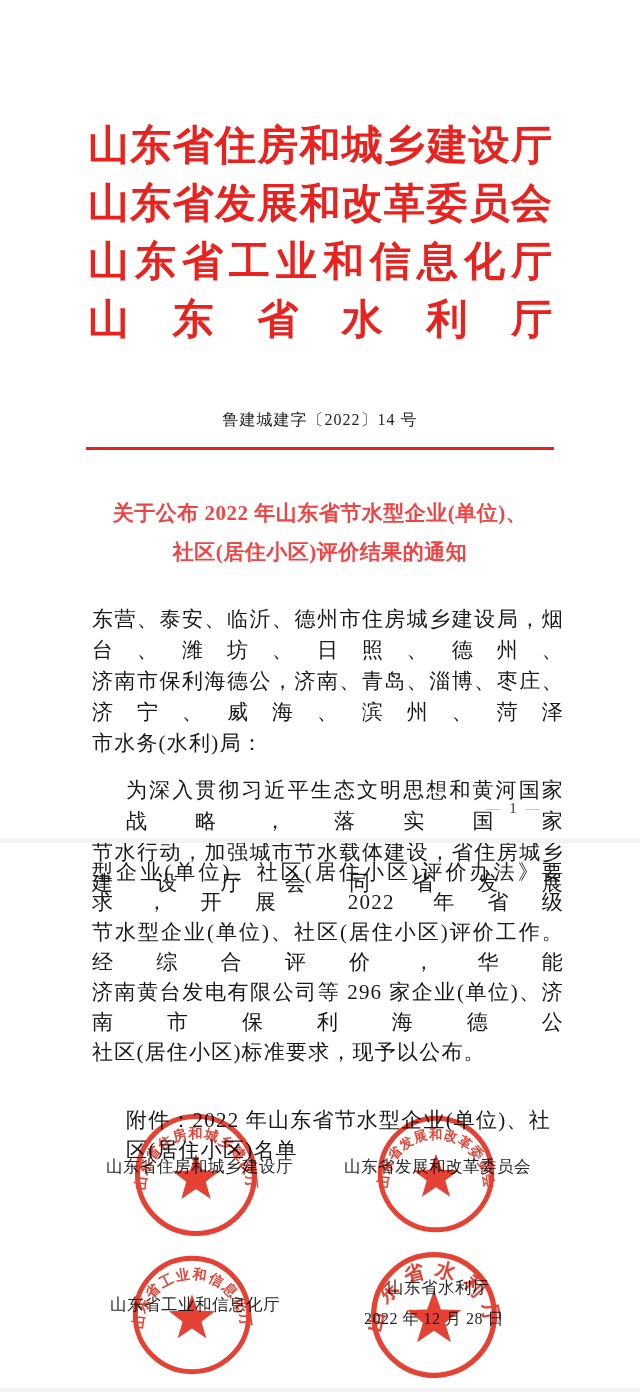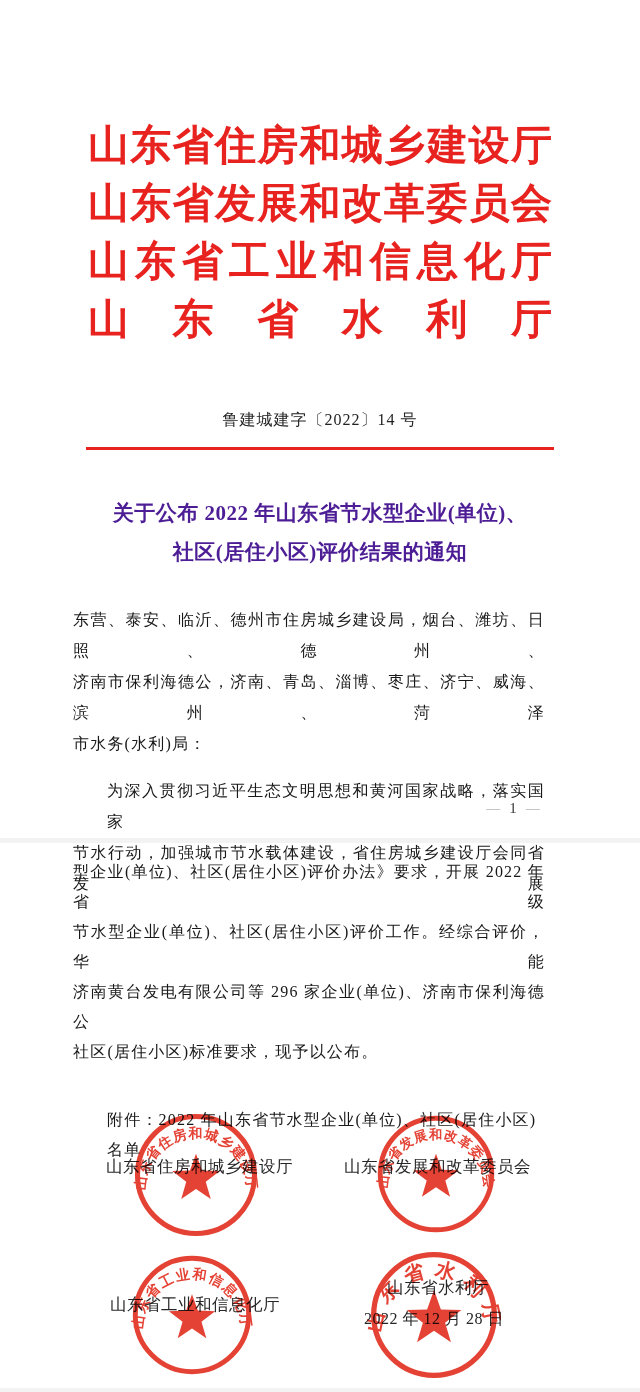--- a/index.html
+++ b/index.html
@@ -14,24 +14,24 @@
     font-size:41px;font-weight:bold;color:#e8231f;
     text-align:justify;text-align-last:justify;white-space:nowrap;
   }
   .docnum{
     position:absolute;left:0;top:410px;width:640px;text-align:center;
     font-size:16px;letter-spacing:1px;color:#222;
   }
   .redline{position:absolute;left:86px;top:447px;width:468px;height:3px;background:#e8231f;}
   .title{
     position:absolute;left:56px;top:494px;width:528px;text-align:center;
-    font-size:21px;font-weight:bold;line-height:39px;color:#4c1d95;letter-spacing:0.5px;
+    font-size:21px;font-weight:bold;line-height:39px;color:#ef4444;letter-spacing:0.5px;
   }
   
-  .bodyblock{position:absolute;left:73px;width:472px;font-size:16px;color:#181818;}
+  .bodyblock{position:absolute;left:92px;width:472px;font-size:21px;color:#181818;}
   .b1{top:604px;}
   .b2{top:857px;font-family:Liberation Serif, serif;}
   .bl{display:block;width:472px;line-height:31px;letter-spacing:1.2px;}
   .b2 .bl{line-height:30px;}
   .j{text-align:justify;text-align-last:justify;}
   .ind{padding-left:34px;width:438px;}
   .gap{margin-top:16px;font-family:Liberation Serif, serif;}
   .attach{margin-top:38px;}
   
   .pagenum{

